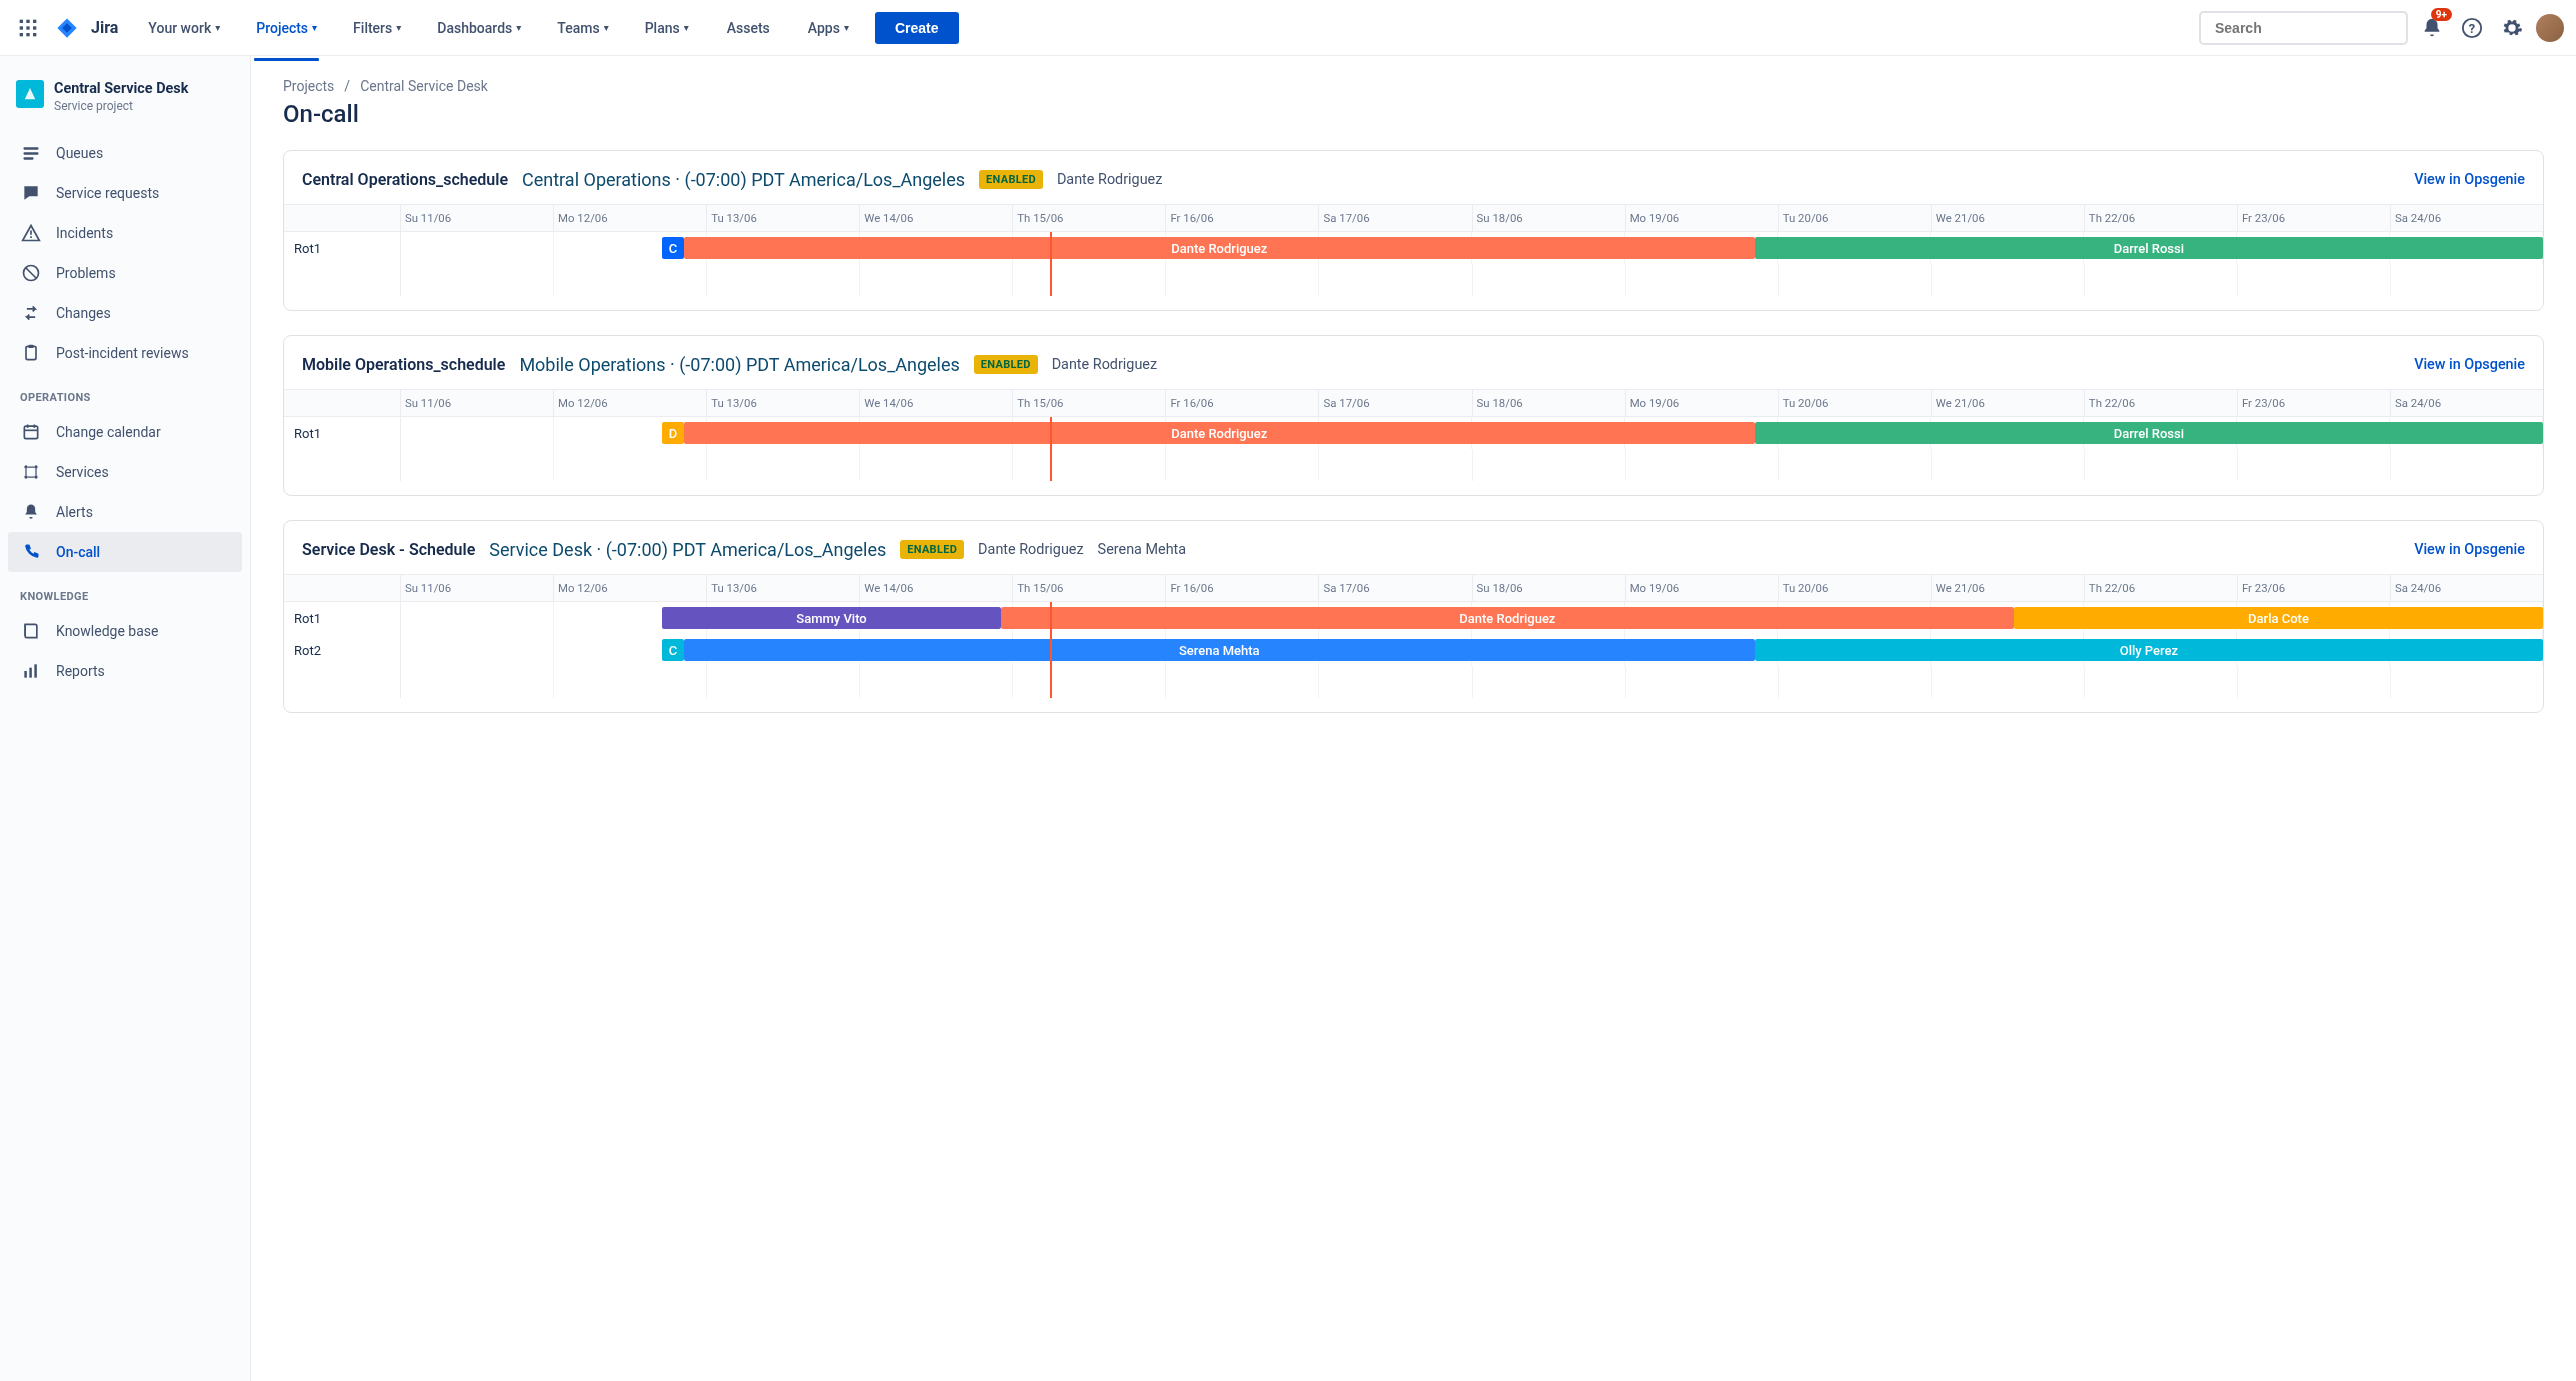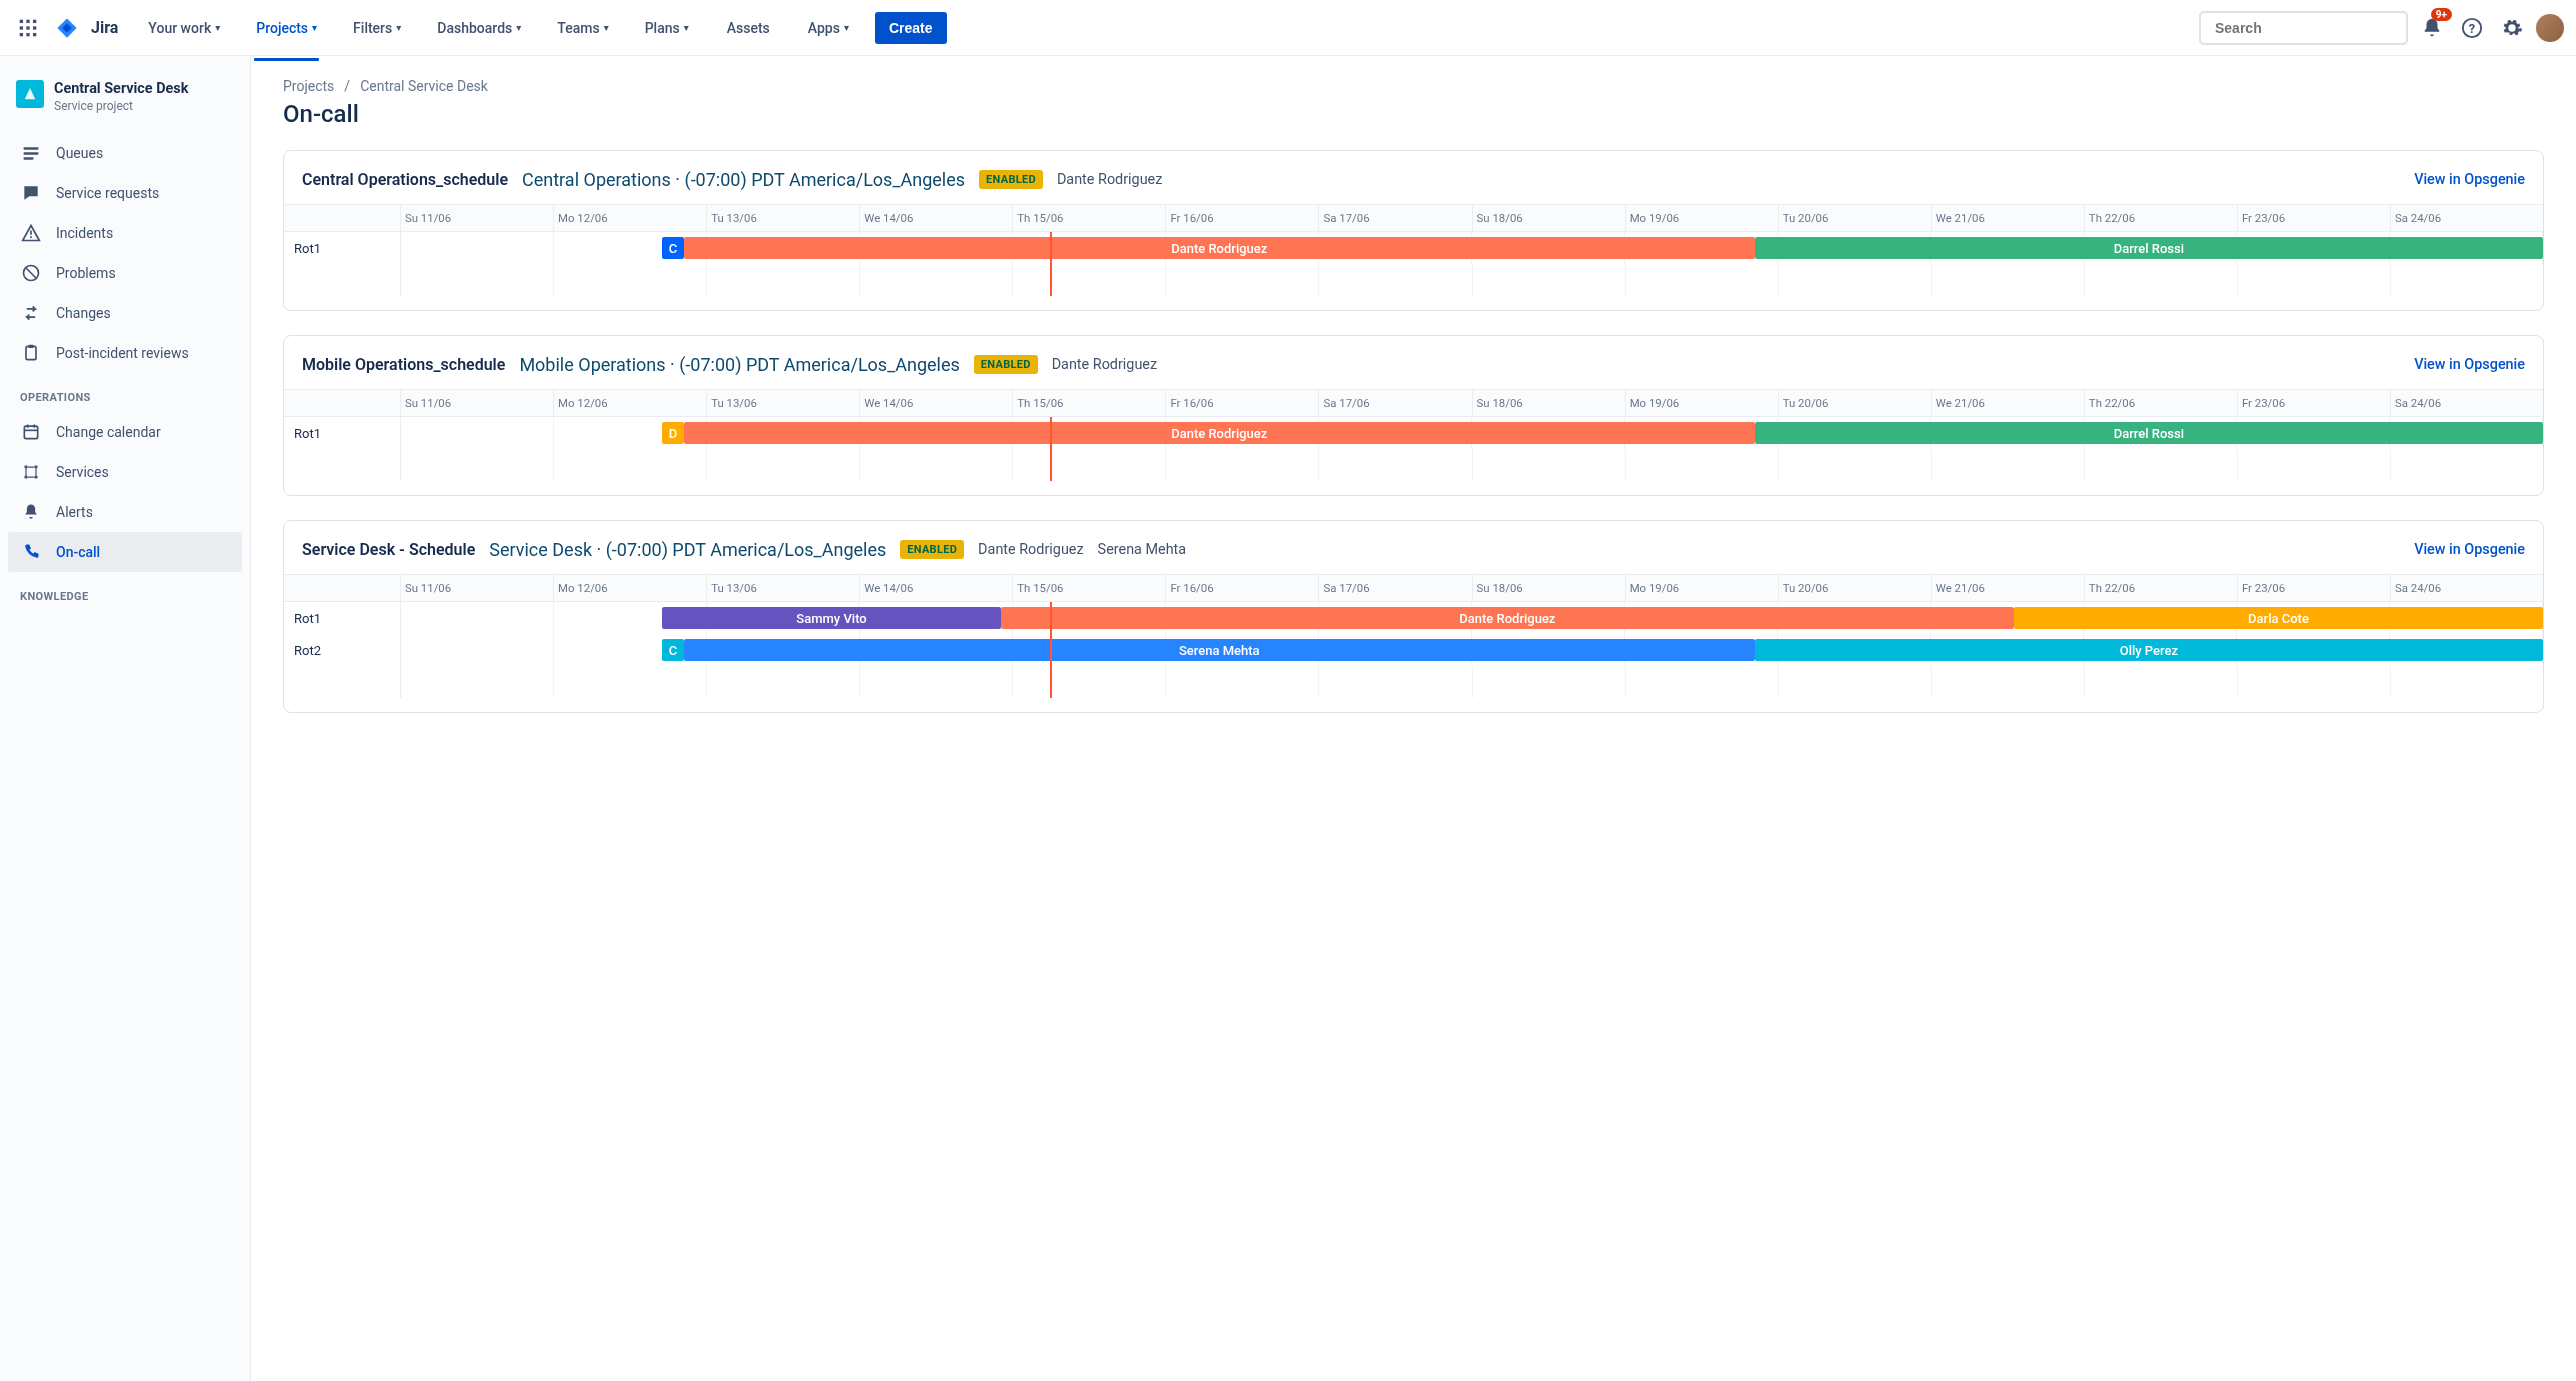--- a/index.html
+++ b/index.html
@@ -8,21 +8,21 @@
 .topnav-left { display: flex; align-items: center; gap: 4px; }
 .appswitch { width: 32px; height: 32px; display: flex; align-items: center; justify-content: center; border-radius: 3px; cursor: pointer; }
 .logo { display: flex; align-items: center; gap: 13px; padding: 0 8px; cursor: pointer; }
 .logo-text { font-weight: 700; font-size: 16px; color: #253858; }
 .nav-items { display: flex; align-items: center; gap: 16px; margin-left: 8px; }
 .nav-item { display: flex; align-items: center; gap: 4px; padding: 8px 10px; font-weight: 500; color: #42526E; border-radius: 3px; cursor: pointer; position: relative; }
 .nav-item.active { color: #0052CC; }
 .nav-item.active::after { content: ""; position: absolute; bottom: -17px; left: 8px; right: 8px; height: 3px; background: #0052CC; border-radius: 1px; }
 .nav-item.plain { padding: 8px 12px; }
 .chevron { font-size: 10px; color: inherit; }
-.create-btn { margin-left: 12px; background: #0052CC; color: #fff; font-weight: 600; padding: 8px 14px; border: none; border-radius: 3px; cursor: pointer; font-size: 14px; }
+.create-btn { margin-left: 12px; background: #0052CC; color: #fff; font-weight: 600; padding: 8px 20px; border: none; border-radius: 3px; cursor: pointer; font-size: 14px; }
 .topnav-right { margin-left: auto; display: flex; align-items: center; gap: 8px; }
 .search-box { display: flex; align-items: center; border: 2px solid #DFE1E6; border-radius: 5px; padding: 4px 8px; width: 209px; height: 34px; }
 .search-box input { border: none; outline: none; font-size: 14px; flex: 1; margin-left: 6px; background: transparent; font-weight: bold; }
 .icon-btn { width: 32px; height: 32px; display: flex; align-items: center; justify-content: center; border-radius: 50%; cursor: pointer; position: relative; color: #42526E; }
 .badge { position: absolute; top: -4px; right: -4px; background: #DE350B; color: #fff; font-size: 10px; font-weight: 700; padding: 1px 5px; border-radius: 8px; }
 .avatar { width: 28px; height: 28px; border-radius: 50%; background: linear-gradient(135deg, #b08060, #8a6040); cursor: pointer; }
 .layout { display: flex; min-height: calc(100vh - 56px); }
 .sidebar { width: 251px; border-right: 1px solid #ebecf0; padding: 20px 8px; background: #FAFBFC; }
 .project-header { display: flex; gap: 10px; padding: 4px 8px 20px 8px; align-items: flex-start; }
 .project-icon { width: 28px; height: 28px; background: #00B8D9; border-radius: 3px; display: flex; align-items: center; justify-content: center; flex-shrink: 0; }
@@ -257,20 +257,41 @@
         <div class="side-item active">
           <span class="icon">
             <svg width="20" height="20" viewBox="0 0 24 24" fill="#0052CC">
               <path d="M7 3h3l2 5-2 1a10 10 0 005 5l1-2 5 2v3a2 2 0 01-2 2A17 17 0 015 5a2 2 0 012-2z"></path>
             </svg>
           </span>
           <span>On-call</span>
         </div>
       </div>
     <div class="side-section">KNOWLEDGE</div>
+    <div id="side-knowledge">
+        <div class="side-item">
+          <span class="icon">
+            <svg width="20" height="20" viewBox="0 0 24 24" fill="#42526E">
+              <path d="M5 4h12a2 2 0 012 2v14H7a2 2 0 01-2-2V4z" fill="none" stroke="#42526E" stroke-width="2"></path>
+              <line x1="5" y1="4" x2="5" y2="18" stroke="#42526E" stroke-width="2"></line>
+            </svg>
+          </span>
+          <span>Knowledge base</span>
+        </div>
+        <div class="side-item">
+          <span class="icon">
+            <svg width="20" height="20" viewBox="0 0 24 24" fill="#42526E">
+              <rect x="4" y="12" width="3" height="8"></rect>
+              <rect x="10" y="8" width="3" height="12"></rect>
+              <rect x="16" y="4" width="3" height="16"></rect>
+            </svg>
+          </span>
+          <span>Reports</span>
+        </div>
+      </div>
   </div>
 
   <div class="main">
     <div class="breadcrumb">
       <span>Projects</span>
       <span class="sep">/</span>
       <span>Central Service Desk</span>
     </div>
     <h1 class="page-title">On-call</h1>
     <div id="schedules">

